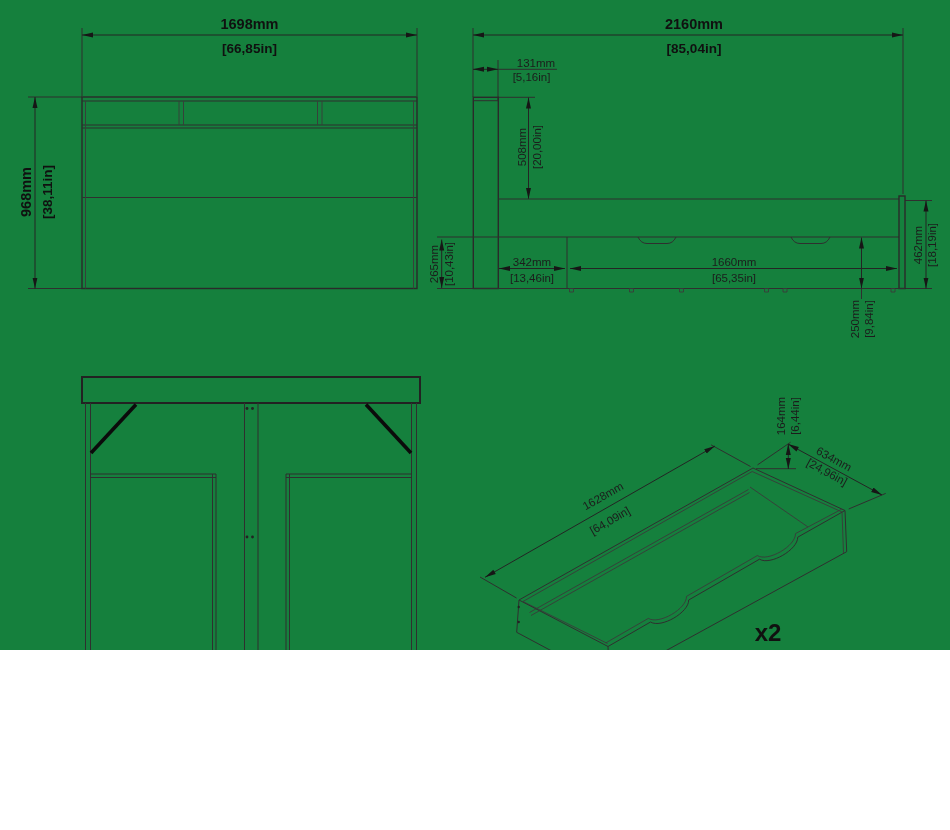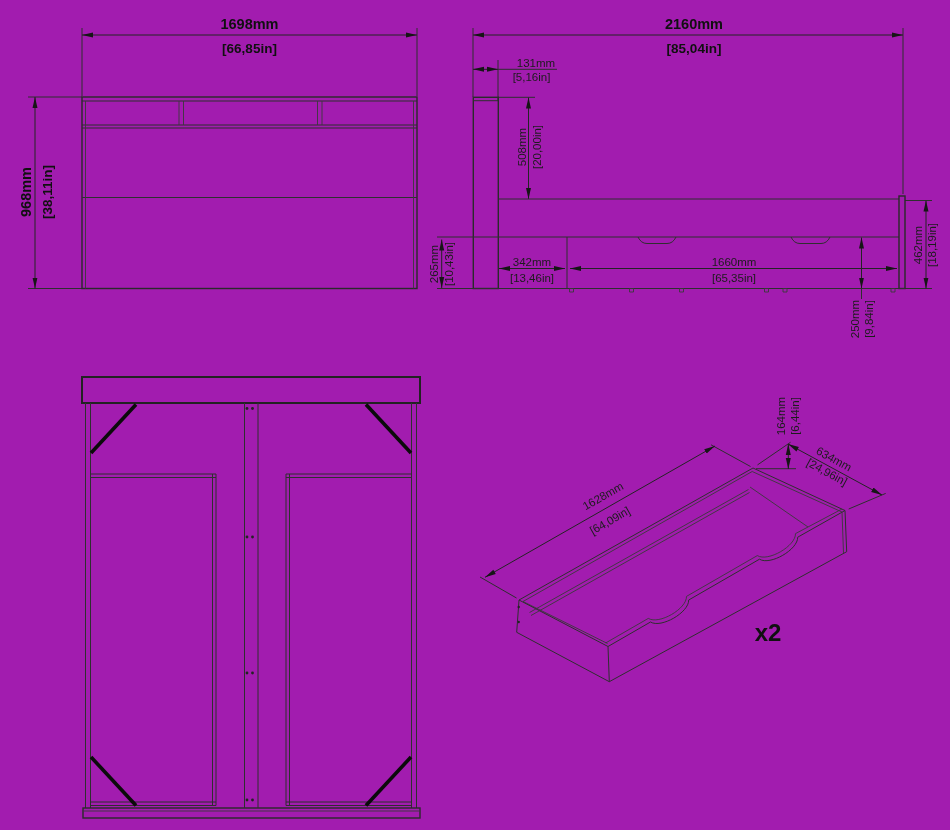--- a/index.html
+++ b/index.html
@@ -1,16 +1,16 @@
 <!DOCTYPE html>
 <html><head>
 <meta charset="utf-8">
 <style>
   html,body{margin:0;padding:0;background:#ffffff;}
-  #stage{position:relative;width:950px;height:830px;background:#a21caf;overflow:hidden;
+  #stage{position:relative;width:950px;height:650px;background:#15803d;overflow:hidden;
          font-family:"Liberation Sans", sans-serif;}
   svg{position:absolute;left:0;top:0;}
   .ln{stroke:#2f2f2f;stroke-width:1;fill:none;}
   .ln2{stroke:#3a3a3a;stroke-width:0.9;fill:none;}
   .box{stroke:#2a2a2a;stroke-width:1.4;fill:none;}
   .bar{stroke:#222;stroke-width:2;fill:none;}
   .dim{stroke:#242424;stroke-width:1;fill:none;}
   .thick{stroke:#0b0b0b;stroke-width:3.6;fill:none;}
   .dot{fill:#222;stroke:none;}
   text{fill:#101010;}

